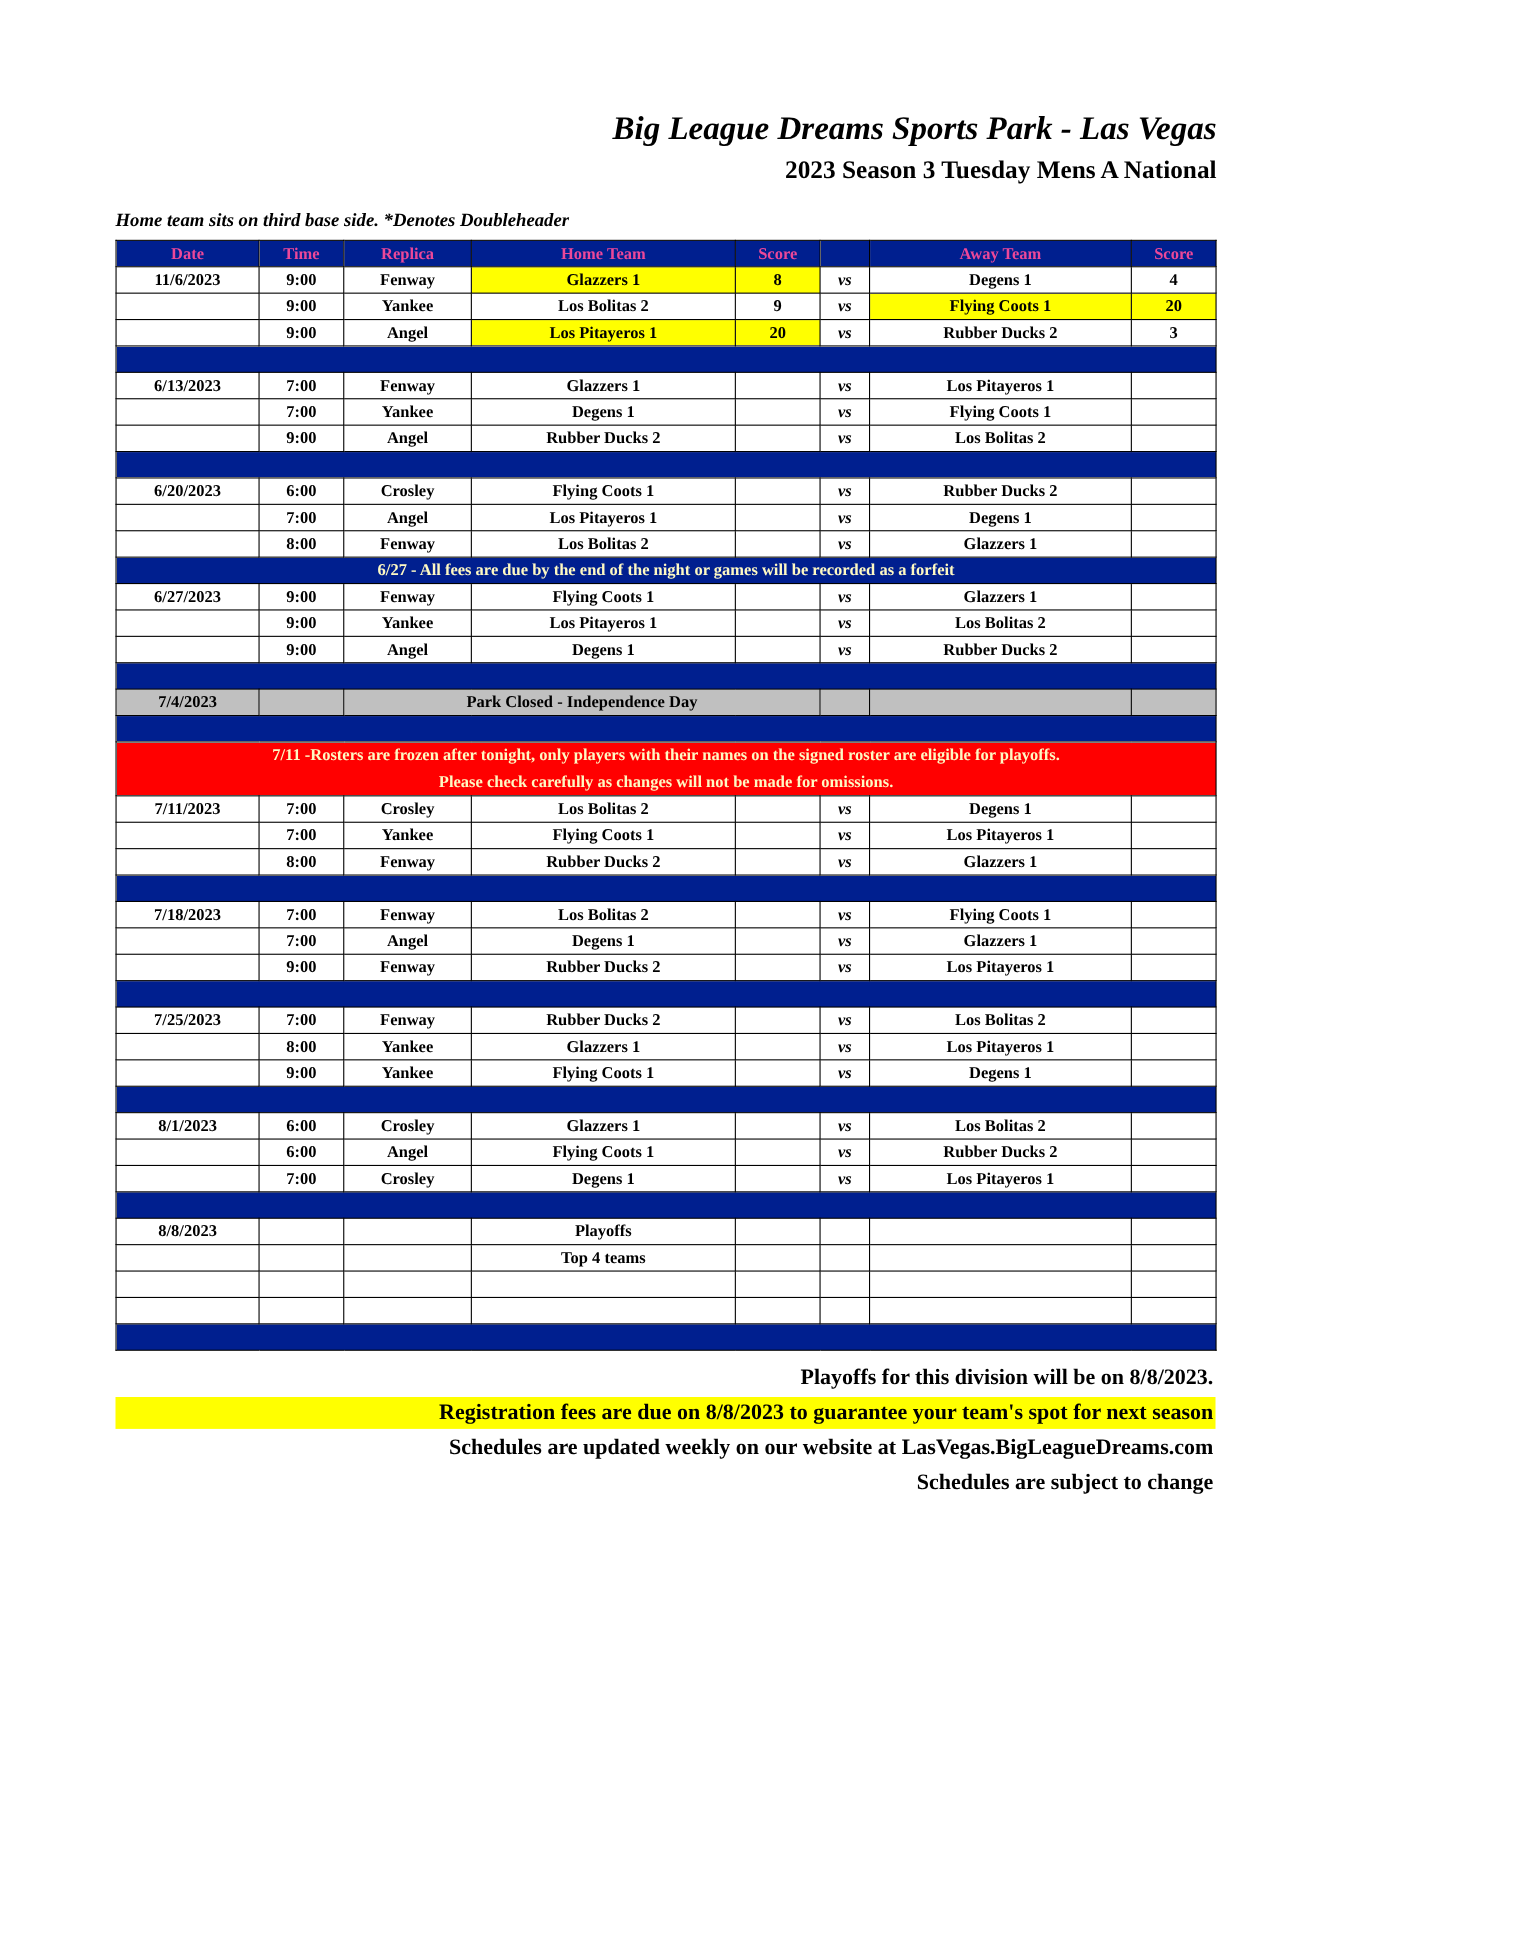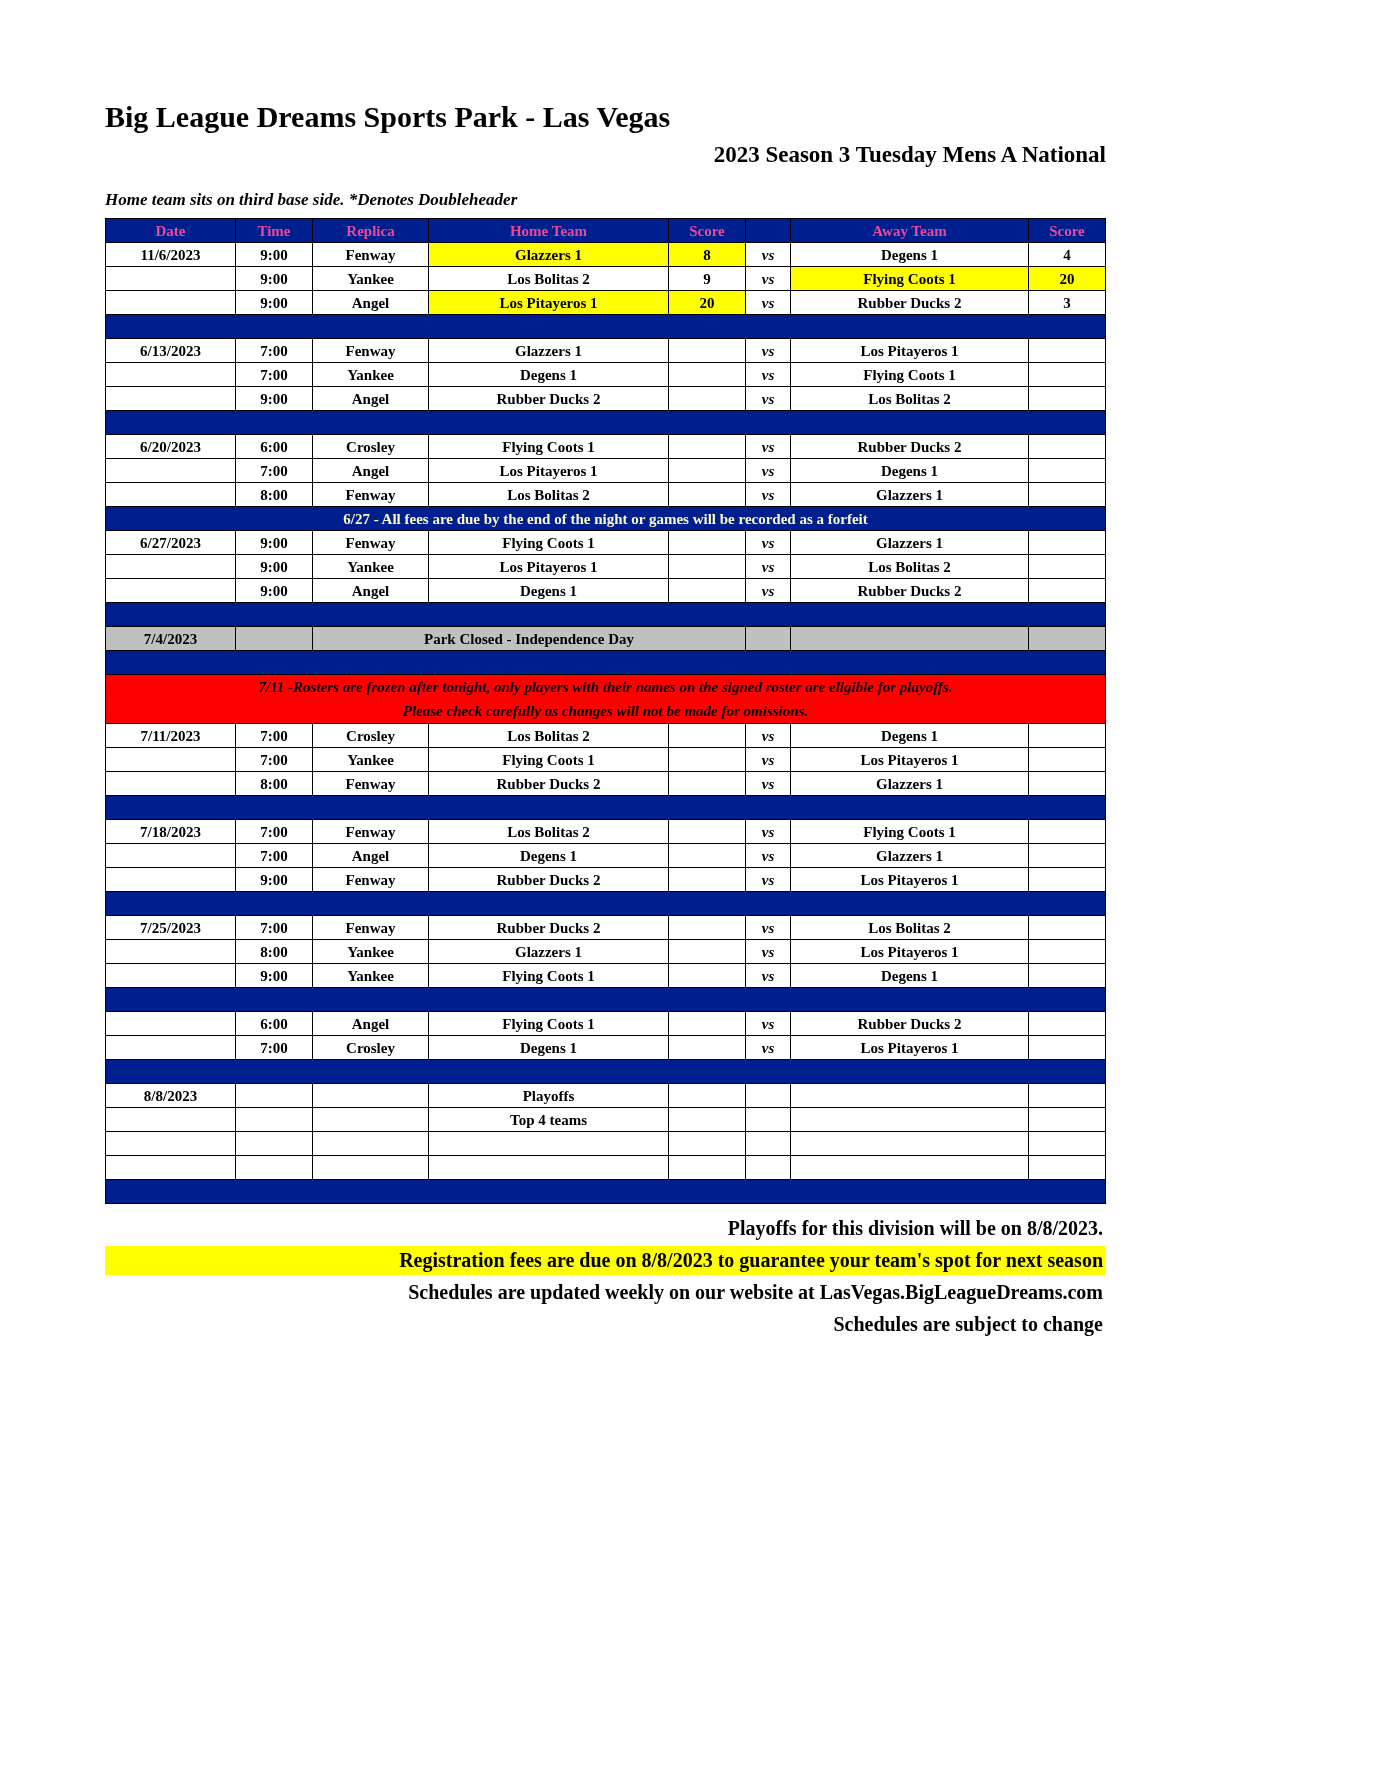--- a/index.html
+++ b/index.html
@@ -14,22 +14,23 @@
   }
   .content {
     position: absolute;
     left: 105px;
     top: 100px;
     width: 1001px;
   }
   .title {
     font-size: 30px;
     font-weight: bold;
-    text-align: left;
+    text-align: right;
     margin: 0 0 8px 0;
+    font-style: italic;
   }
   .subtitle {
     font-size: 23px;
     font-weight: bold;
     text-align: right;
     margin: 0 0 22px 0;
   }
   .note {
     font-size: 17px;
     font-weight: bold;
@@ -60,23 +61,22 @@
   }
   td.bar {
     background: var(--navy, #001F8F);
   }
   td.notice {
     background: var(--navy, #001F8F);
     color: #fef9c3;
   }
   td.alert {
     background: var(--red, #FF0000);
-    color: #000000;
+    color: #fef9c3;
     height: 48px;
-    font-style: italic;
   }
   td.alert div { line-height: 24px; }
   td.closed {
     background: var(--silver, #C0C0C0);
   }
   td.vs {
     font-style: italic;
   }
   td.hl {
     background: var(--yellow, #FFFF00);
@@ -373,20 +373,30 @@
             <td>Flying Coots 1</td>
             <td></td>
             <td class="vs">vs</td>
             <td>Degens 1</td>
             <td></td>
           </tr>
           <tr>
             <td class="bar" colspan="8"></td>
           </tr>
           <tr>
+            <td>8/1/2023</td>
+            <td>6:00</td>
+            <td>Crosley</td>
+            <td>Glazzers 1</td>
+            <td></td>
+            <td class="vs">vs</td>
+            <td>Los Bolitas 2</td>
+            <td></td>
+          </tr>
+          <tr>
             <td></td>
             <td>6:00</td>
             <td>Angel</td>
             <td>Flying Coots 1</td>
             <td></td>
             <td class="vs">vs</td>
             <td>Rubber Ducks 2</td>
             <td></td>
           </tr>
           <tr>

